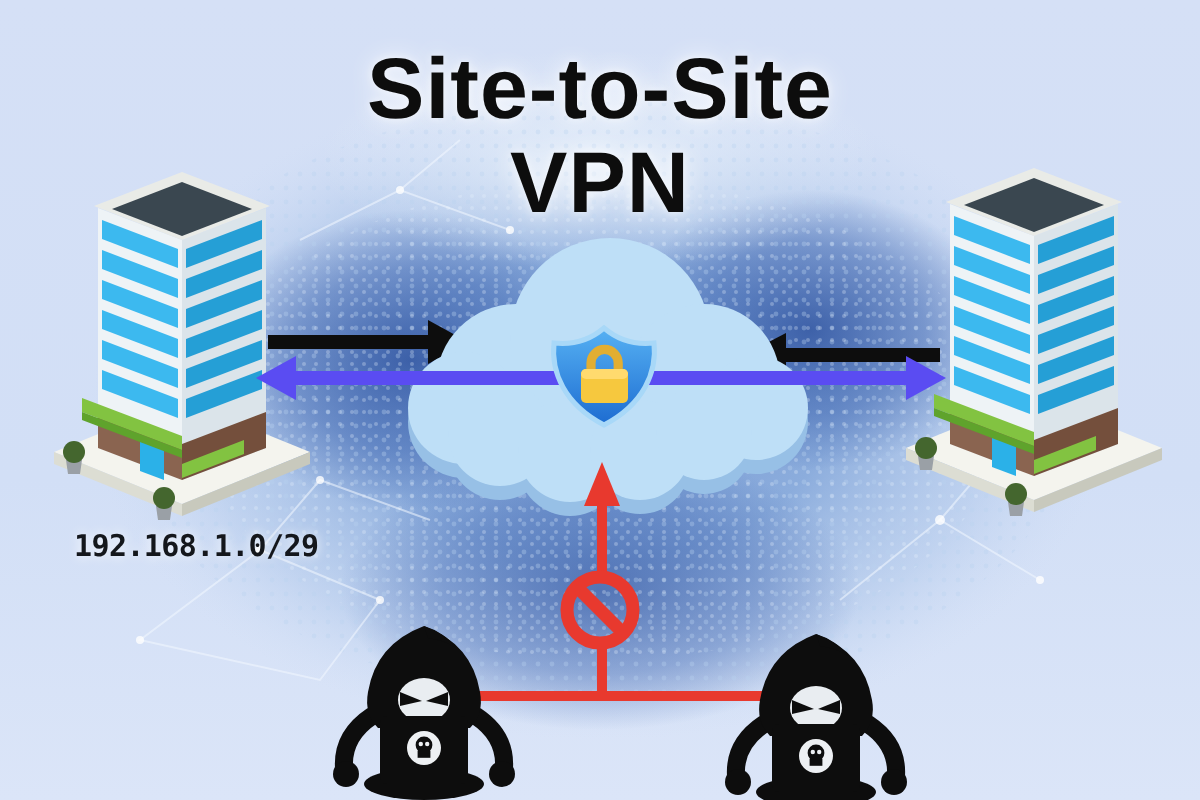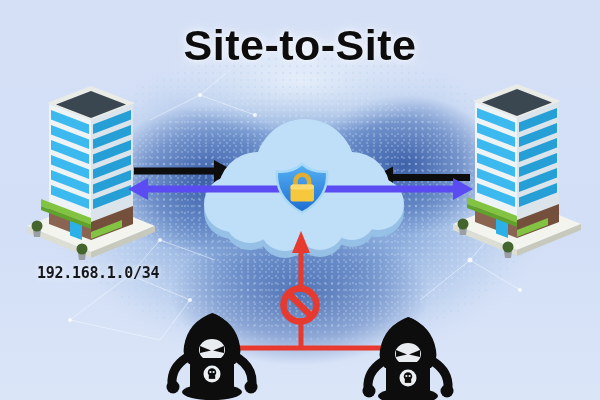--- a/index.html
+++ b/index.html
@@ -212,17 +212,18 @@
       <line x1="290" y1="295" x2="310" y2="315" stroke="#e8392e" stroke-width="6.5"></line>
     </g>
   </g>
 
   <use href="#hacker" x="162" y="312"></use>
   <use href="#hacker" x="358" y="316"></use>
 </svg>
 
 <div class="title">
   <span>Site-to-Site</span>
+  <span>VPN</span>
 </div>
 
-<div class="subnet left">192.168.1.0/34</div>
+<div class="subnet left">192.168.1.0/29</div>
 
 </div>
 
 </body></html>

